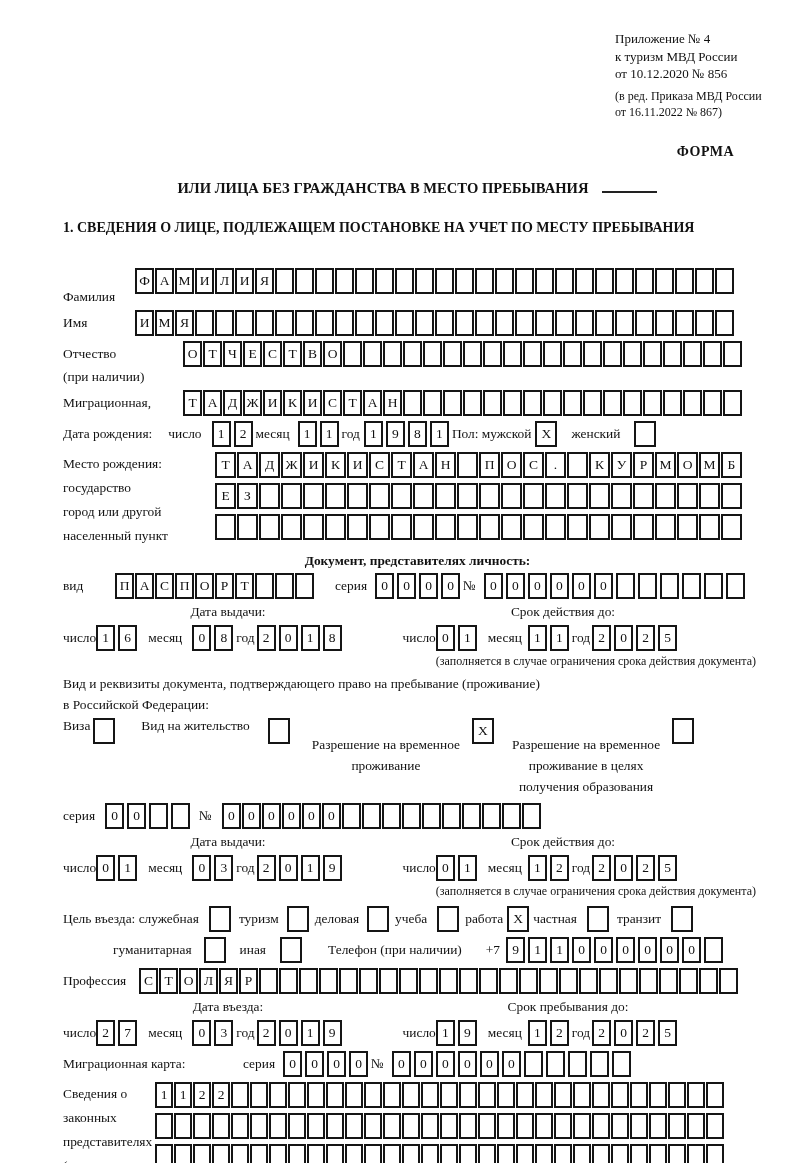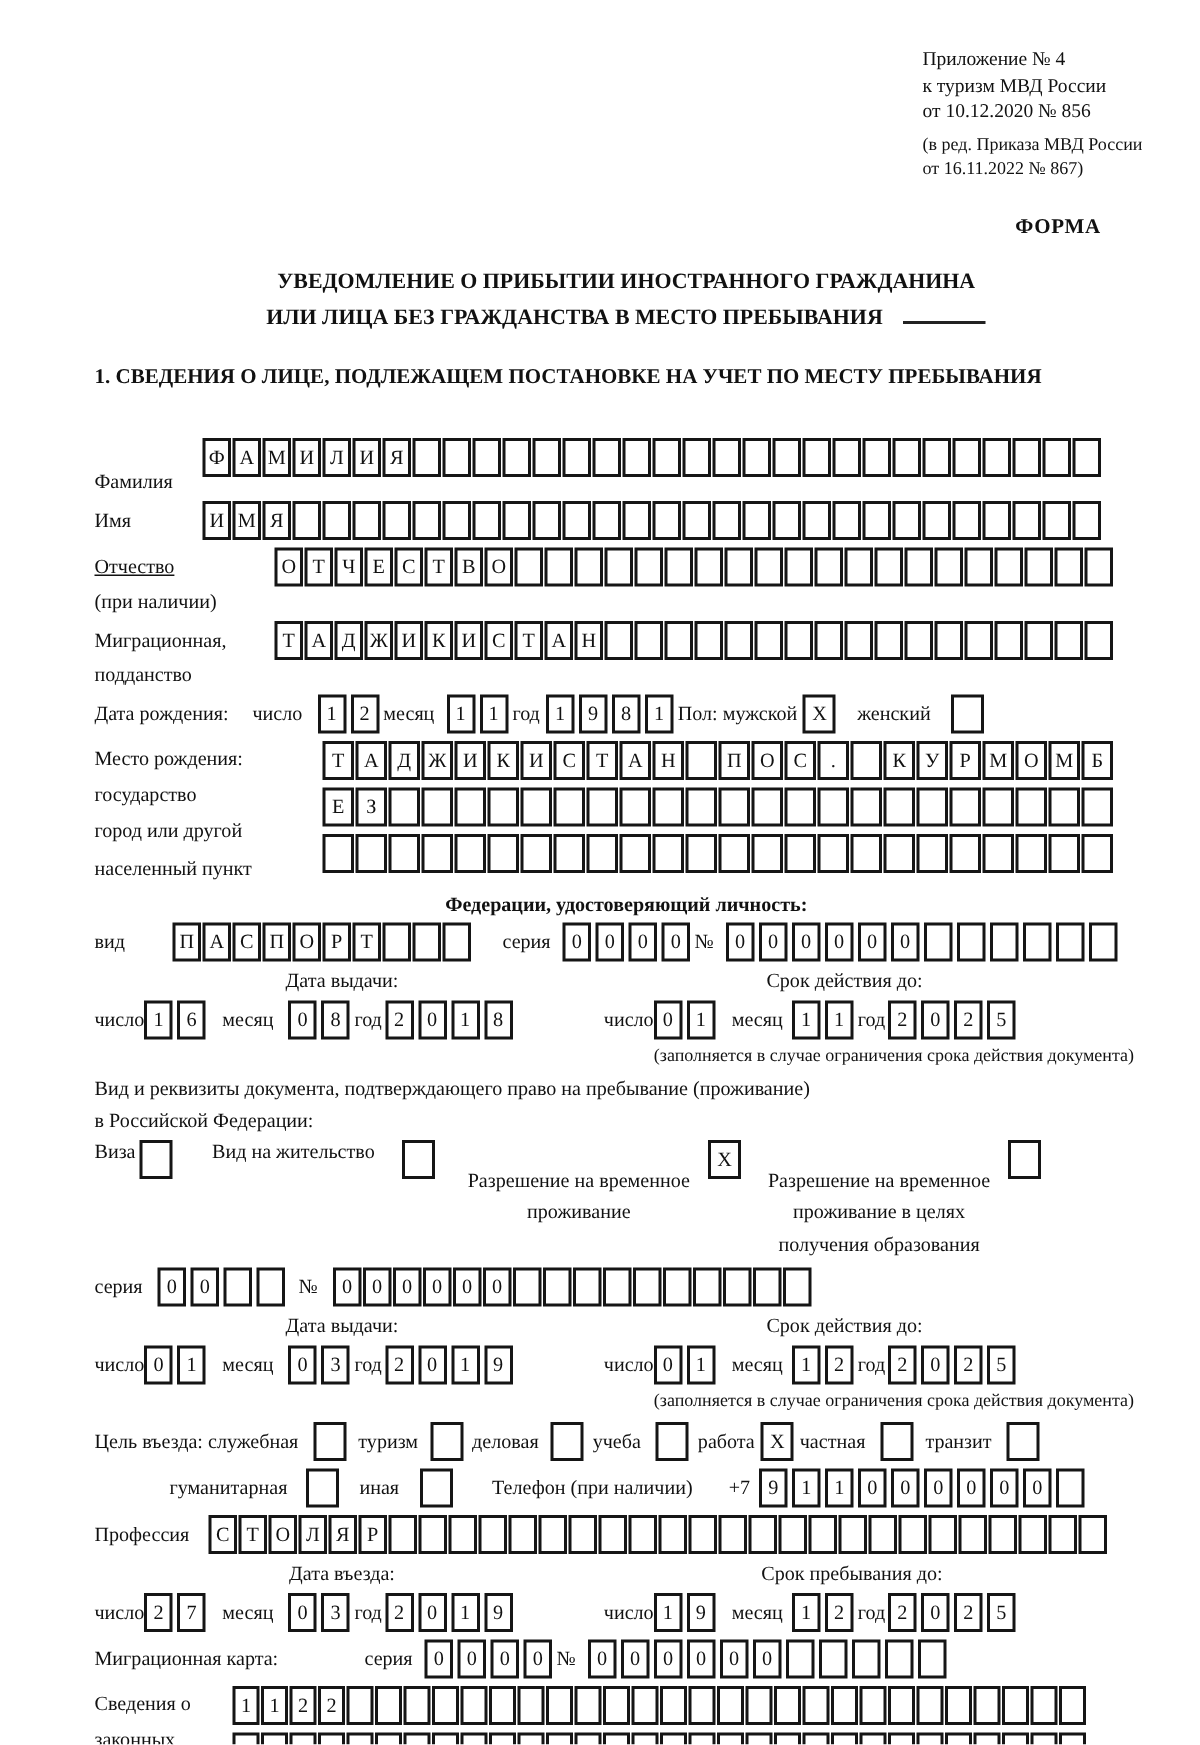--- a/index.html
+++ b/index.html
@@ -46,21 +46,20 @@
     <div>Приложение № 4</div>
     <div>к туризм МВД России</div>
     <div>от 10.12.2020 № 856</div>
     <div class="amend first">(в ред. Приказа МВД России</div>
     <div class="amend">от 16.11.2022 № 867)</div>
   </div>
 
   <div class="forma">ФОРМА</div>
 
   <div class="title">
-    <div>УВЕДОМЛЕНИЕ О ПРИБЫТИИ ИНОСТРАННОГО ГРАЖДАНИНА</div>
     <div><span>ИЛИ ЛИЦА БЕЗ ГРАЖДАНСТВА В МЕСТО ПРЕБЫВАНИЯ</span><span class="blank"></span></div>
   </div>
 
   <div class="section-heading">1. СВЕДЕНИЯ О ЛИЦЕ, ПОДЛЕЖАЩЕМ ПОСТАНОВКЕ НА УЧЕТ ПО МЕСТУ ПРЕБЫВАНИЯ</div>
 
   <div id="form-body">
       <div class="line">
         <span class="lbl" style="width: 72px; margin-top: 33px;">Фамилия</span>
         <span class="boxes">
           <span class="cell">Ф</span>
@@ -124,21 +123,21 @@
           <span class="cell"></span>
           <span class="cell"></span>
           <span class="cell"></span>
           <span class="cell"></span>
           <span class="cell"></span>
           <span class="cell"></span>
           <span class="cell"></span>
         </span>
       </div>
       <div class="line">
-        <span class="lbl" style="width: 120px; text-decoration: underline;">Отчество</span>
+        <span class="lbl" style="width: 120px;">Отчество</span>
         <span class="boxes">
           <span class="cell">О</span>
           <span class="cell">Т</span>
           <span class="cell">Ч</span>
           <span class="cell">Е</span>
           <span class="cell">С</span>
           <span class="cell">Т</span>
           <span class="cell">В</span>
           <span class="cell">О</span>
           <span class="cell"></span>
@@ -191,23 +190,20 @@
           <span class="cell"></span>
           <span class="cell"></span>
           <span class="cell"></span>
           <span class="cell"></span>
           <span class="cell"></span>
           <span class="cell"></span>
           <span class="cell"></span>
           <span class="cell"></span>
           <span class="cell"></span>
         </span>
-      </div>
-      <div class="line tight">
-        <span class="lbl">подданство</span>
       </div>
       <div class="line">
         <span class="lbl">Дата рождения:</span>
         <span class="gap" style="width: 16px;"></span>
         <span class="lbl">число</span>
         <span class="gap" style="width: 10px;"></span>
         <span class="boxes date">
           <span class="cell">1</span>
           <span class="cell">2</span>
         </span>
@@ -321,21 +317,21 @@
               <span class="cell"></span>
               <span class="cell"></span>
               <span class="cell"></span>
               <span class="cell"></span>
               <span class="cell"></span>
             </span>
           </div>
         </div>
       </div>
       <div class="line center">
-        <span class="lbl bold">Федерации, удостоверяющий личность:</span>
+        <span class="lbl bold">Документ, представителях личность:</span>
       </div>
       <div class="line">
         <span class="lbl" style="width: 52px;">вид</span>
         <span class="boxes">
           <span class="cell">П</span>
           <span class="cell">А</span>
           <span class="cell">С</span>
           <span class="cell">П</span>
           <span class="cell">О</span>
           <span class="cell">Р</span>

